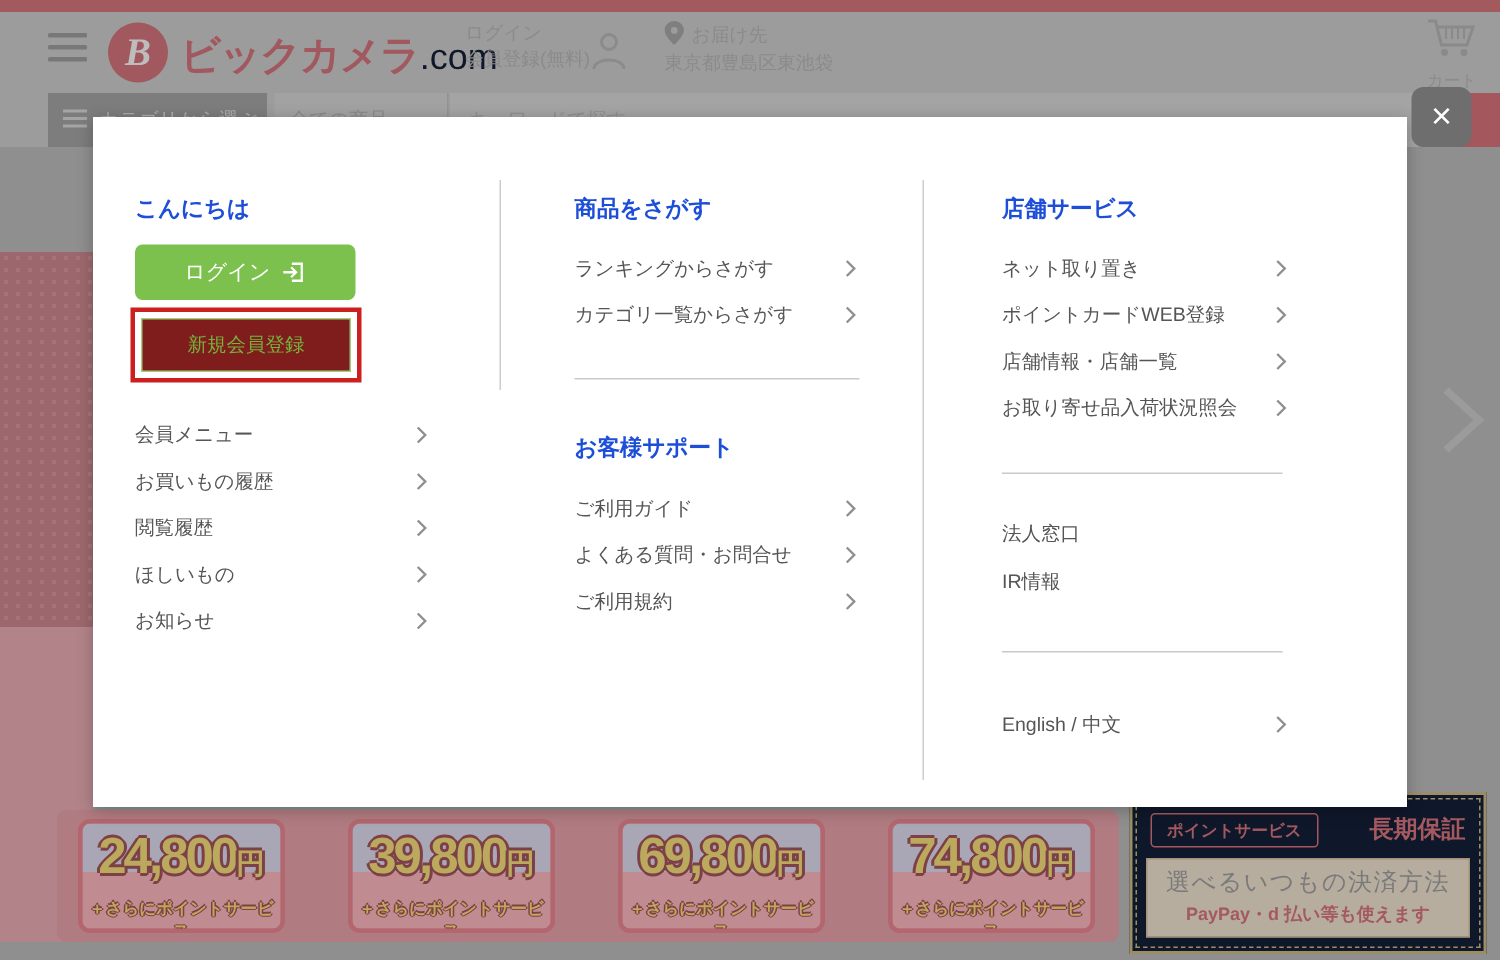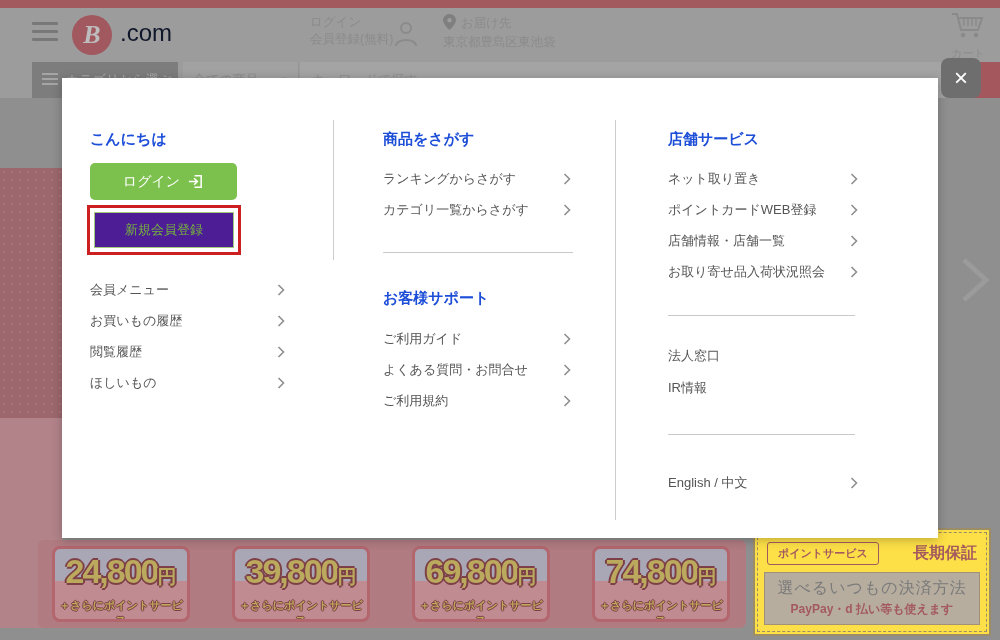--- a/index.html
+++ b/index.html
@@ -29,57 +29,58 @@
   .banner-left-bottom{left:0;top:418px;width:62px;height:210px;background:#b2848a;}
   .carousel-next{left:954px;top:252px;width:42px;height:56px;}
   .promo-strip{left:38px;top:540px;width:708px;height:88px;background:#b07b81;border-radius:6px;}
   .price-card{top:546px;height:76px;width:138px;border:3px solid #b3666d;border-radius:8px;box-sizing:border-box;
     background:linear-gradient(180deg,#a9a6b6 0%,#a9a6b6 46%,#c18b92 46%,#c18b92 100%);text-align:center;overflow:hidden;}
   .price-big{font-size:34px;font-weight:bold;color:#bba95e;letter-spacing:-2px;line-height:40px;margin-top:2px;
     text-shadow:2px 0 0 #7d4046,-2px 0 0 #7d4046,0 2px 0 #7d4046,0 -2px 0 #7d4046,1px 1px 0 #7d4046,-1px -1px 0 #7d4046;}
   .price-unit{font-size:19px;letter-spacing:0;}
   .price-note{font-size:11px;font-weight:bold;color:#bfa75c;margin-top:1px;
     text-shadow:1px 0 0 #7d4046,-1px 0 0 #7d4046,0 1px 0 #7d4046,0 -1px 0 #7d4046;}
-  .pay-panel{left:753px;top:528px;width:238px;height:108px;background:#fde047;border:2px solid #9d8d67;box-sizing:border-box;}
+  .pay-panel{left:753px;top:528px;width:238px;height:108px;background:#0f172a;border:2px solid #9d8d67;box-sizing:border-box;}
   .pay-inner{position:absolute;inset:2px;border:1px dashed #9d8d67;}
   .badge-point{display:inline-block;border:1px solid #a4595f;color:#a4595f;font-size:11px;font-weight:bold;
     padding:3px 10px;border-radius:3px;}
   .badge-warranty{color:#a4595f;font-size:16px;font-weight:bold;}
   .pay-box{margin:7px 9px 0 9px;border:1px solid #a29176;background:#b6ad9f;text-align:center;padding:5px 0 6px 0;}
   .pay-title{font-size:16px;font-weight:normal;color:#7a7a7a;letter-spacing:1px;}
   .pay-sub{font-size:12px;font-weight:bold;color:#a4595f;margin-top:2px;}
   
   .modal{left:62px;top:78px;width:876px;height:460px;background:#ffffff;z-index:10;box-shadow:0 2px 10px rgba(0,0,0,0.25);}
   .close-btn{left:941px;top:58px;width:40px;height:40px;background:#6e6e6e;border-radius:8px;z-index:20;
     color:#ffffff;font-size:24px;line-height:40px;text-align:center;cursor:pointer;}
   .m-heading{font-size:15px;font-weight:bold;color:#1d4ed8;}
   .mrow{display:flex;justify-content:space-between;align-items:center;height:31px;font-size:13px;color:#555555;cursor:pointer;}
   .chev{flex:0 0 auto;display:flex;align-items:center;}
   .hdiv{border-top:1px solid #c9c9c9;height:0;}
   .vdiv{width:0;border-left:1px solid #cccccc;}
   .login-btn{left:28px;top:85px;width:147px;height:37px;background:#7cc14e;border-radius:5px;color:#ffffff;
     font-size:14px;display:flex;align-items:center;justify-content:center;gap:7px;cursor:pointer;}
   .reg-annotation{left:25px;top:127px;width:154px;height:50px;border:3px solid #cc1f1f;box-sizing:border-box;z-index:15;}
-  .reg-btn{position:absolute;inset:4px;border:1px solid #a4cc7d;background:#4c1d95;color:#76b43c;font-size:13px;
+  .reg-btn{position:absolute;inset:4px;border:1px solid #a4cc7d;background:#7f1d1d;color:#76b43c;font-size:13px;
     display:flex;align-items:center;justify-content:center;cursor:pointer;}
   .plain-link{font-size:13px;color:#555555;cursor:pointer;}
 </style>
 </head>
 <body>
 
 <div class="abs bg-topbar"></div>
 
 <div class="abs bg-header">
   <div class="abs hamb" style="left:32px;top:14px;">
       <b></b>
       <b></b>
       <b></b>
     </div>
   <div class="abs logo-circle" style="left:72px;top:7px;">B</div>
   <div class="abs" style="left:120px;top:11px;display:flex;align-items:baseline;">
+    <span class="logo-name">ビックカメラ</span>
       <span class="logo-domain">.com</span>
   </div>
   <div class="abs hdr-small" style="left:310px;top:6px;">
     <div>ログイン</div>
     <div>会員登録(無料)</div>
   </div>
   <span class="abs" style="left:393px;top:12px;">
     <svg width="26" height="28" viewBox="0 0 26 28">
         <circle cx="13" cy="8" r="5" fill="none" stroke="#8b8b8b" stroke-width="2"></circle>
         <path d="M3 26 C3 18 23 18 23 26" fill="none" stroke="#8b8b8b" stroke-width="2"></path>
@@ -206,20 +207,28 @@
         </span>
     </div>
     <div class="mrow">
       <span>ほしいもの</span>
       <span class="chev">
           <svg width="8" height="12" viewBox="0 0 8 12">
             <path d="M1.5 1 L6.5 6 L1.5 11" stroke="#8f8f8f" stroke-width="1.6" fill="none"></path>
           </svg>
         </span>
     </div>
+    <div class="mrow">
+      <span>お知らせ</span>
+      <span class="chev">
+          <svg width="8" height="12" viewBox="0 0 8 12">
+            <path d="M1.5 1 L6.5 6 L1.5 11" stroke="#8f8f8f" stroke-width="1.6" fill="none"></path>
+          </svg>
+        </span>
+    </div>
   </div>
 
   <div class="abs vdiv" style="left:271px;top:42px;height:140px;"></div>
 
   <div class="abs m-heading" style="left:321px;top:52px;">商品をさがす</div>
   <div class="abs" style="left:321px;top:85px;width:188px;">
     <div class="mrow">
       <span>ランキングからさがす</span>
       <span class="chev">
           <svg width="8" height="12" viewBox="0 0 8 12">

